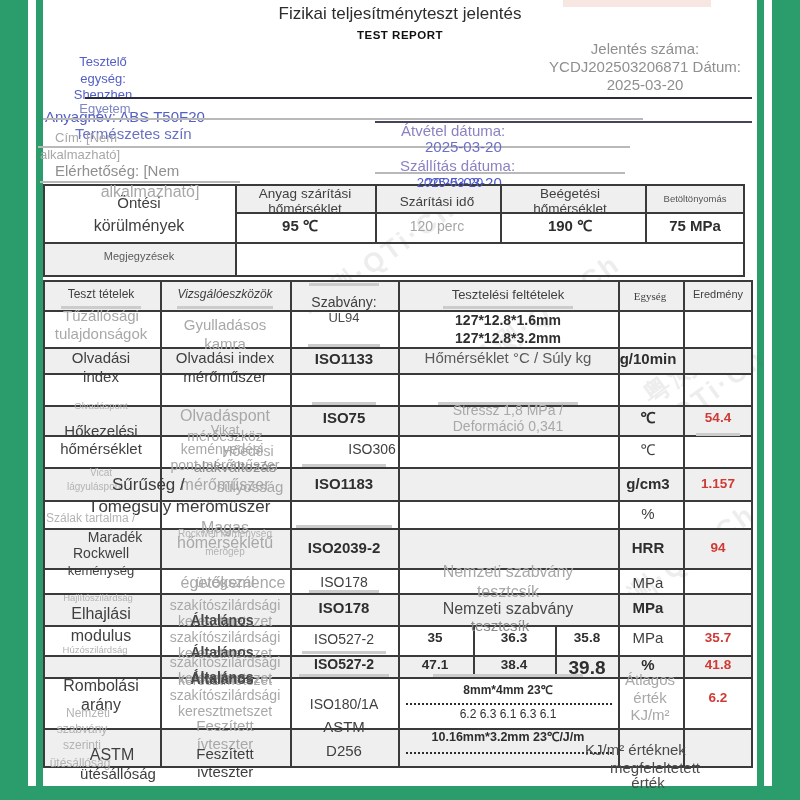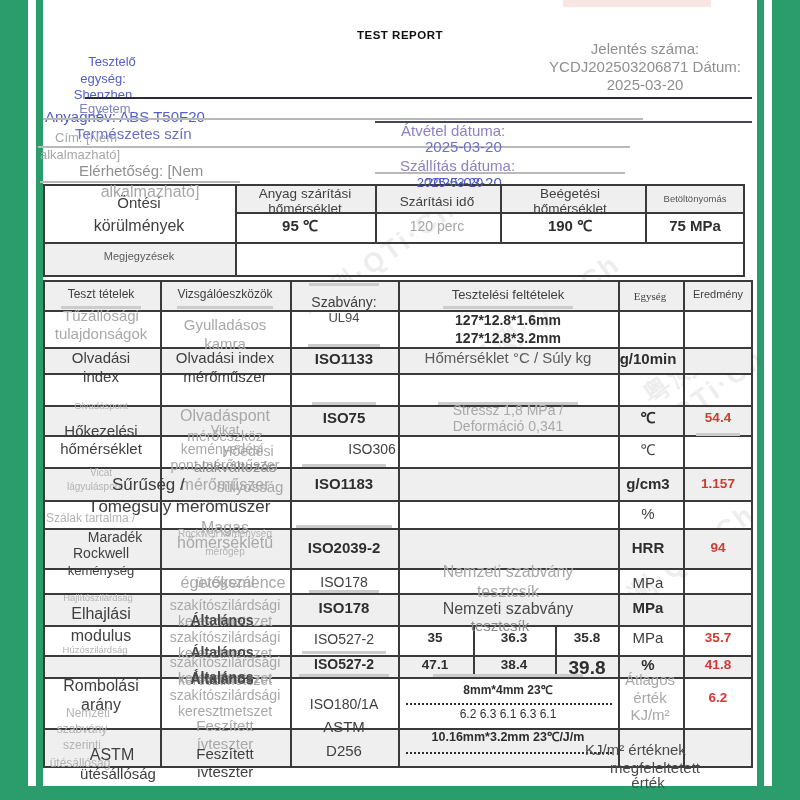--- a/index.html
+++ b/index.html
@@ -39,37 +39,38 @@
   <div class="bar" style="left:757px;top:0;width:7px;height:800px;"></div>
   <div class="bar" style="left:772px;top:0;width:28px;height:800px;"></div>
   <div class="bar" style="left:0;top:786px;width:800px;height:14px;"></div>
   <div class="pink" style="left:563px;top:0;width:148px;height:7px;"></div>
 
   <div class="wm" style="left:290px;top:240px;">粤测·QTi·Ch</div>
   <div class="wm" style="left:455px;top:295px;">粤测·QTi·Ch</div>
   <div class="wm" style="left:590px;top:545px;">粤测·QTi·Ch</div>
   <div class="wm" style="left:640px;top:330px;">粤测·QTi·Ch</div>
 
+  <div class="t c" style="left:400px;top:4px;font-size:17px;color:#2d2d2d;">Fizikai teljesítményteszt jelentés</div>
   <div class="t c b" style="left:400px;top:29px;font-size:11.5px;color:#101010;letter-spacing:0.5px;">TEST REPORT</div>
   <div class="t c g2" style="left:645px;top:41px;font-size:15px;">Jelentés száma:</div>
   <div class="t c g2" style="left:645px;top:59px;font-size:15px;">YCDJ202503206871 Dátum:</div>
   <div class="t c g2" style="left:645px;top:77px;font-size:15px;">2025-03-20</div>
 
-  <div class="t c blue" style="left:112px;top:55px;font-size:13px;">Tesztelő</div>
+  <div class="t c blue" style="left:103px;top:55px;font-size:13px;">Tesztelő</div>
   <div class="t c blue" style="left:103px;top:72px;font-size:13px;">egység:</div>
   <div class="t c blue" style="left:103px;top:88px;font-size:13px;">Shenzhen</div>
   <div class="hl" style="left:85px;top:97px;width:667px;background:#2b2b3a;"></div>
   <div class="t c blue2" style="left:105px;top:102px;font-size:13px;">Egyetem</div>
   <div class="t blue" style="left:45px;top:109px;font-size:15px;">Anyagnév: ABS T50F20</div>
   <div class="ghl" style="left:43px;top:118px;width:600px;"></div>
   <div class="t" style="left:75px;top:126px;font-size:15px;color:#6a70c4;">Természetes szín</div>
   <div class="t g" style="left:55px;top:131px;font-size:13px;">Cím: [Nem</div>
   <div class="ghl" style="left:38px;top:146px;width:592px;"></div>
   <div class="t g" style="left:40px;top:148px;font-size:13px;">alkalmazható]</div>
-  <div class="t g2" style="left:55px;top:163px;font-size:15px;margin-left:24px;">Elérhetőség: [Nem</div>
+  <div class="t g2" style="left:55px;top:163px;font-size:15px;">Elérhetőség: [Nem</div>
   <div class="ghl" style="left:40px;top:181px;width:200px;"></div>
 
   <div class="hl" style="left:375px;top:121px;width:377px;background:#44445a;"></div>
   <div class="t purp" style="left:401px;top:123px;font-size:15px;">Átvétel dátuma:</div>
   <div class="t" style="left:425px;top:139px;font-size:15px;color:#6b6fc9;">2025-03-20</div>
   <div class="t purp" style="left:400px;top:158px;font-size:15px;">Szállítás dátuma:</div>
   <div class="ghl" style="left:375px;top:172px;width:250px;"></div>
   <div class="t" style="left:425px;top:175px;font-size:15px;color:#4d58c9;">2025-03-20</div>
 
   <div class="bgrow" style="left:235px;top:184px;width:510px;height:28px;"></div>
@@ -140,21 +141,21 @@
   <div class="art" style="left:508px;top:402px;width:140px;"></div>
   <div class="art" style="left:718px;top:433px;width:44px;"></div>
   <div class="art" style="left:344px;top:464px;width:84px;"></div>
   <div class="art" style="left:344px;top:525px;width:96px;"></div>
   <div class="art" style="left:344px;top:590px;width:70px;"></div>
   <div class="art" style="left:344px;top:651px;width:84px;"></div>
   <div class="art" style="left:344px;top:674px;width:90px;"></div>
   <div class="art" style="left:508px;top:674px;width:150px;"></div>
 
   <div class="t c d" style="left:101px;top:288px;font-size:12px;">Teszt tételek</div>
-  <div class="t c d" style="left:225px;top:288px;font-size:12px;">Vizsgálóeszközök</div>
+  <div class="t c d" style="left:225px;top:288px;font-size:12px;font-style:italic;">Vizsgálóeszközök</div>
   <div class="t c d" style="left:344px;top:295px;font-size:14px;">Szabvány:</div>
   <div class="t c d" style="left:508px;top:288px;font-size:13px;">Tesztelési feltételek</div>
   <div class="t c d" style="left:650px;top:290px;font-size:11px;font-family:Liberation Serif, serif;">Egység</div>
   <div class="t c d" style="left:718px;top:288px;font-size:11px;">Eredmény</div>
 
   <div class="t c g" style="left:101px;top:308px;font-size:15px;">Tűzállósági</div>
   <div class="t c g" style="left:101px;top:326px;font-size:15px;">tulajdonságok</div>
   <div class="t c g" style="left:225px;top:317px;font-size:15px;">Gyulladásos</div>
   <div class="t c g" style="left:225px;top:336px;font-size:15px;">kamra</div>
   <div class="t c" style="left:344px;top:311px;font-size:13px;color:#4a4a4a;">UL94</div>

